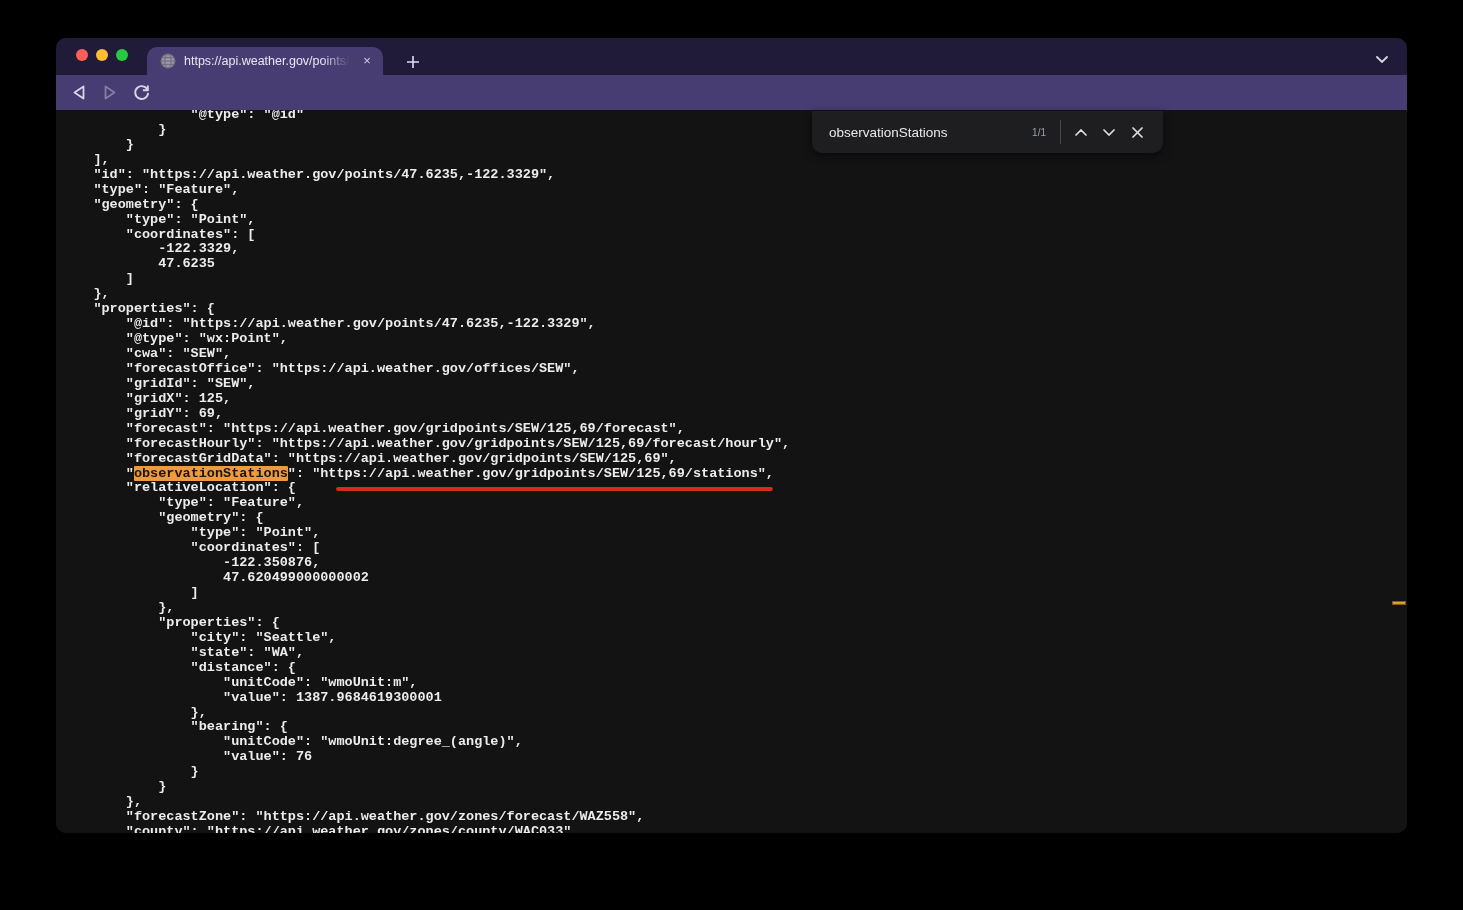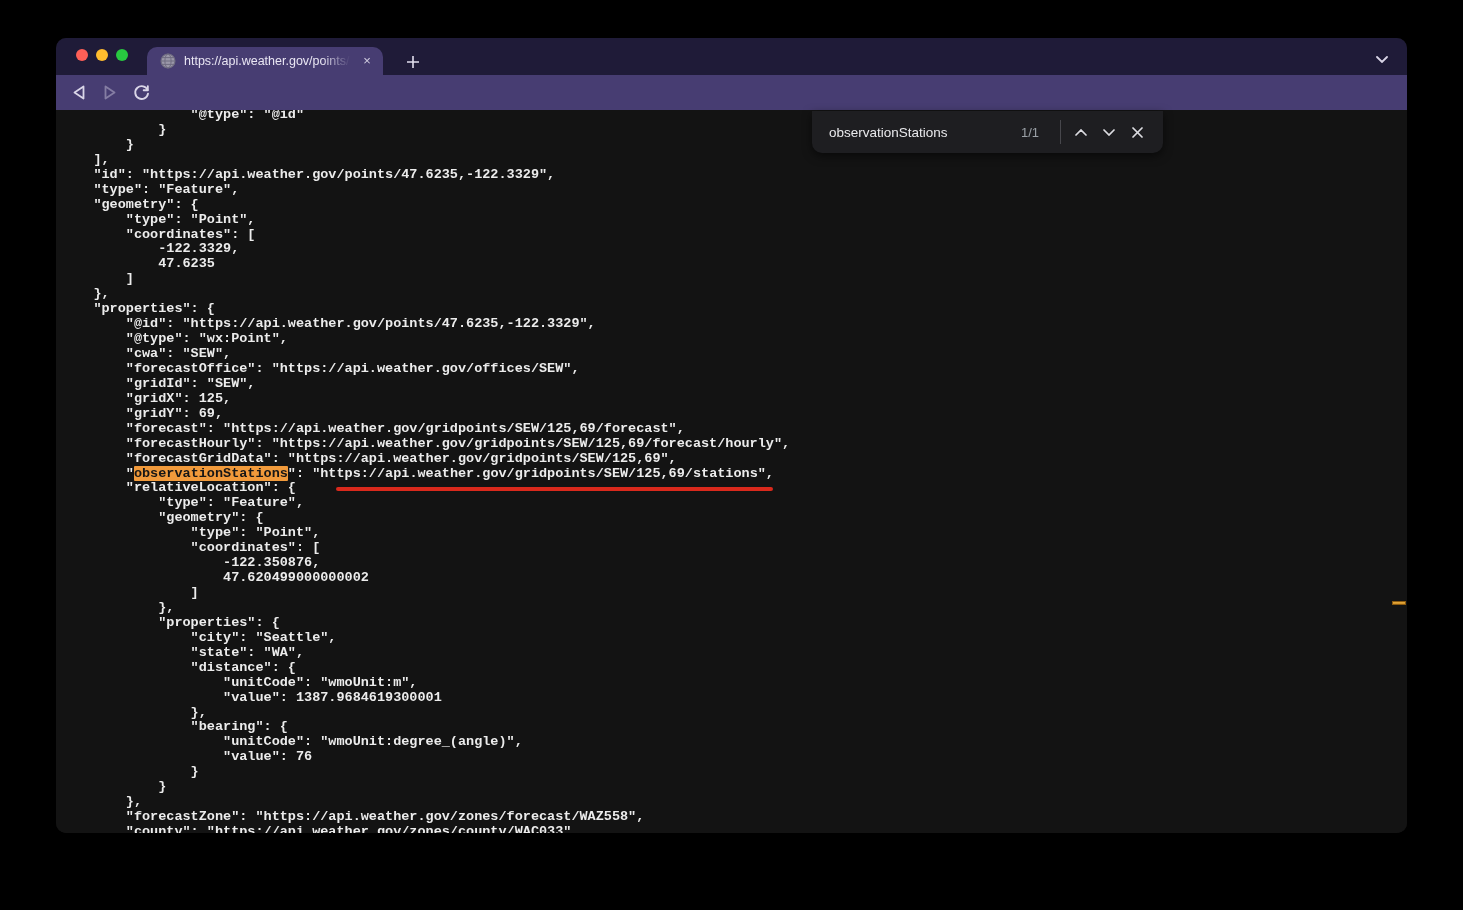--- a/index.html
+++ b/index.html
@@ -63,21 +63,21 @@
   .red-underline { position:absolute; left:280px; top:377px; width:437px; height:3.5px;
                    background:#d9291c; border-radius:2px; }
   .scroll-marker { position:absolute; right:1px; top:491px; width:14px; height:4px;
                    background:linear-gradient(#c07c17,#f5bc4a 40%,#c07c17); border:0.5px solid #8a5a10; }
 
   
   .findbar { position:absolute; left:756px; top:73px; width:351px; height:42px; background:#1e1e21;
              border-radius:0 0 10px 10px; box-shadow:0 3px 10px rgba(0,0,0,.55);
              display:flex; align-items:center; padding:0 12px 0 17px; }
   .find-query { color:#e9e9ec; font-size:13.5px; flex:1; white-space:nowrap; }
-  .find-count { color:#9aa0a6; font-size:13px; margin-right:21px; }
+  .find-count { color:#9aa0a6; font-size:10px; margin-right:14px; }
   .find-divider { width:1px; height:24px; background:#47474c; margin-right:6px; }
   .find-btn { width:28px; height:28px; display:flex; align-items:center; justify-content:center; border-radius:50%; }
 
   svg { display:block; }
 </style>
 </head>
 <body>
 
 <div class="window">
 

